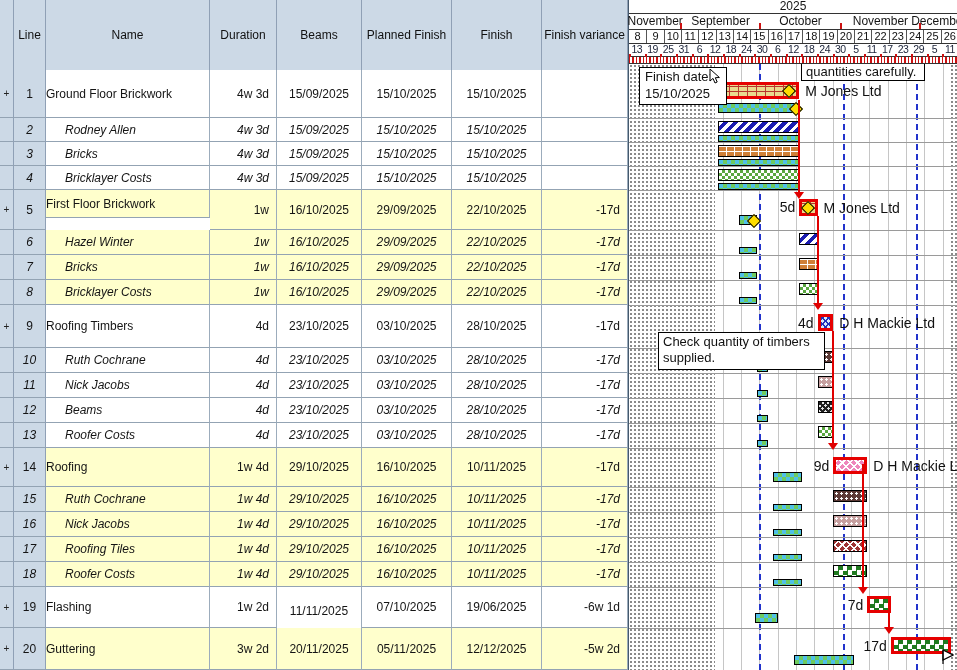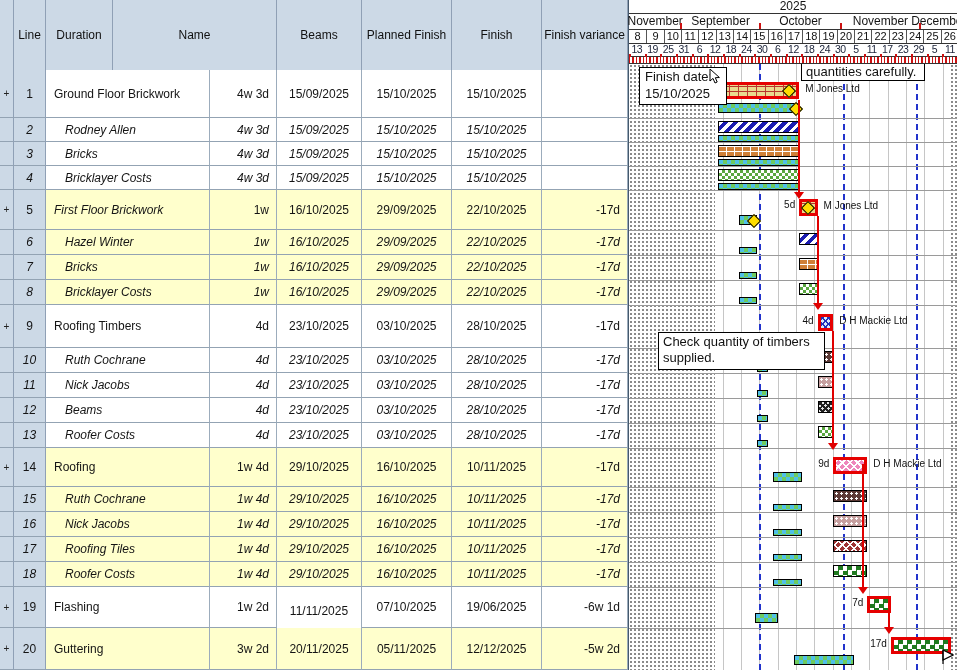--- a/index.html
+++ b/index.html
@@ -13,21 +13,21 @@
       justify-content:center;text-align:center;font-size:12px;line-height:1.25;color:#111;}
   #tbody{position:absolute;left:0;top:70px;width:628px;}
   .tr{display:flex;position:absolute;left:0;width:628px;box-sizing:border-box;}
   .td{box-sizing:border-box;border-right:1px solid #9cacbc;border-bottom:1px solid #93a3b3;
       display:flex;align-items:center;font-size:12px;overflow:hidden;white-space:nowrap;background:#fff;}
   .td.num{background:#ccd9e6;justify-content:center;border-right:1px solid #8fa0b5;}
   .td.exp{background:#ccd9e6;justify-content:center;font-size:10px;color:#222;border-right:1px solid #8fa0b5;}
   .tr.shaded .td{background:#ffffcc;}
   .tr.shaded .td.num,.tr.shaded .td.exp{background:#ccd9e6;}
   .tr.child .td{font-style:italic;}
-  .td.name{padding-left:8px;}
+  .td.name{}
   .tr.child .td.name{padding-left:19px;}
   .td.right{justify-content:flex-end;padding-right:7px;}
   .td.center{justify-content:center;}
   
   #chart{position:absolute;left:628px;top:0;width:329px;height:670px;border-left:1px solid #45596d;box-sizing:border-box;}
   #yearRow{height:13px;border-bottom:1px solid #333;text-align:center;font-size:12px;line-height:13px;}
   #monthRow{height:15px;border-bottom:1px solid #333;position:relative;font-size:12px;}
   .month-label{position:absolute;top:0;line-height:15px;transform:translateX(-50%);white-space:nowrap;}
   .month-tick{position:absolute;bottom:0;width:2px;height:6px;background:#cc1111;}
   #weekRow{height:13px;border-bottom:1px solid #333;display:flex;}
@@ -49,21 +49,21 @@
   .hline{position:absolute;left:0;width:329px;height:1px;background:#9a9a9a;z-index:2;}
   .blueline{position:absolute;top:0;height:606px;width:0;border-left:2px dashed #2233cc;z-index:2;}
   .bar{position:absolute;box-sizing:border-box;z-index:4;border:1px solid #000;}
   .bar.critical{border:3px solid #e60000;}
   .baseline{position:absolute;box-sizing:border-box;border:1px solid #000;z-index:3;}
   .diamond{position:absolute;width:8px;height:8px;background:#ffdd00;border:1px solid #000;
       transform:rotate(45deg);z-index:5;}
   .linkline{position:absolute;width:2px;background:#e00000;z-index:6;}
   .linkarrow{position:absolute;width:0;height:0;border-left:5px solid transparent;
       border-right:5px solid transparent;border-top:7px solid #e00000;z-index:6;}
-  .barlabel{position:absolute;font-size:10px;color:#111;white-space:nowrap;z-index:7;}
+  .barlabel{position:absolute;font-size:14px;color:#111;white-space:nowrap;z-index:7;}
   .note{position:absolute;background:#fff;border:1.5px solid #000;font-size:13px;line-height:1.25;
       padding:1px 4px;z-index:8;color:#111;}
   .note.clipped{border-top:none;padding-top:0;}
   .tooltip{position:absolute;background:#fff;border:1px solid #000;font-size:13px;line-height:1.3;
       padding:1px 5px;z-index:10;color:#111;}
   .icon{position:absolute;z-index:11;}
   
   .p-bricktan{background-color:#ead98e;background-image:
       repeating-linear-gradient(90deg,transparent 0 8px,rgba(184,51,43,.95) 8px 9px),
       repeating-linear-gradient(0deg,transparent 0 4px,#b8332b 4px 5px);}
@@ -93,22 +93,22 @@
       conic-gradient(#1f7a1f 25%,transparent 0 50%,#1f7a1f 0 75%,transparent 0);background-size:9px 9px;}
 </style>
 </head>
 <body>
 
 <div id="app">
   <div id="table">
     <div id="thead">
         <div class="th" style="width: 14px;"></div>
         <div class="th" style="width: 32px;">Line</div>
+        <div class="th" style="width: 164px;">Name</div>
         <div class="th" style="width: 67px;">Duration</div>
-        <div class="th" style="width: 164px;">Name</div>
         <div class="th" style="width: 85px;">Beams</div>
         <div class="th" style="width: 90px;">Planned Finish</div>
         <div class="th" style="width: 90px;">Finish</div>
         <div class="th" style="width: 86px;">Finish variance</div>
       </div>
     <div id="tbody">
         <div class="tr summary" style="top: 0px; height: 48px;">
           <div class="td exp" style="width: 14px; height: 48px;">+</div>
           <div class="td num" style="width: 32px; height: 48px;">1</div>
           <div class="td name" style="width: 164px; height: 48px;">Ground Floor Brickwork</div>
@@ -144,21 +144,21 @@
           <div class="td name" style="width: 164px; height: 24px;">Bricklayer Costs</div>
           <div class="td right" style="width: 67px; height: 24px;">4w 3d</div>
           <div class="td center" style="width: 85px; height: 24px;">15/09/2025</div>
           <div class="td center" style="width: 90px; height: 24px;">15/10/2025</div>
           <div class="td center" style="width: 90px; height: 24px;">15/10/2025</div>
           <div class="td right" style="width: 86px; height: 24px;"></div>
         </div>
         <div class="tr summary shaded" style="top: 120px; height: 40px;">
           <div class="td exp" style="width: 14px; height: 40px;">+</div>
           <div class="td num" style="width: 32px; height: 40px;">5</div>
-          <div class="td name" style="width: 164px; height: 40px; font-style: italic;">First Floor Brickwork</div>
+          <div class="td name" style="width: 164px; height: 28px;">First Floor Brickwork</div>
           <div class="td right" style="width: 67px; height: 40px;">1w</div>
           <div class="td center" style="width: 85px; height: 40px;">16/10/2025</div>
           <div class="td center" style="width: 90px; height: 40px;">29/09/2025</div>
           <div class="td center" style="width: 90px; height: 40px;">22/10/2025</div>
           <div class="td right" style="width: 86px; height: 40px;">-17d</div>
         </div>
         <div class="tr child shaded" style="top: 160px; height: 25px;">
           <div class="td exp" style="width: 14px; height: 25px;"></div>
           <div class="td num" style="width: 32px; height: 25px;">6</div>
           <div class="td name" style="width: 164px; height: 25px;">Hazel Winter</div>

